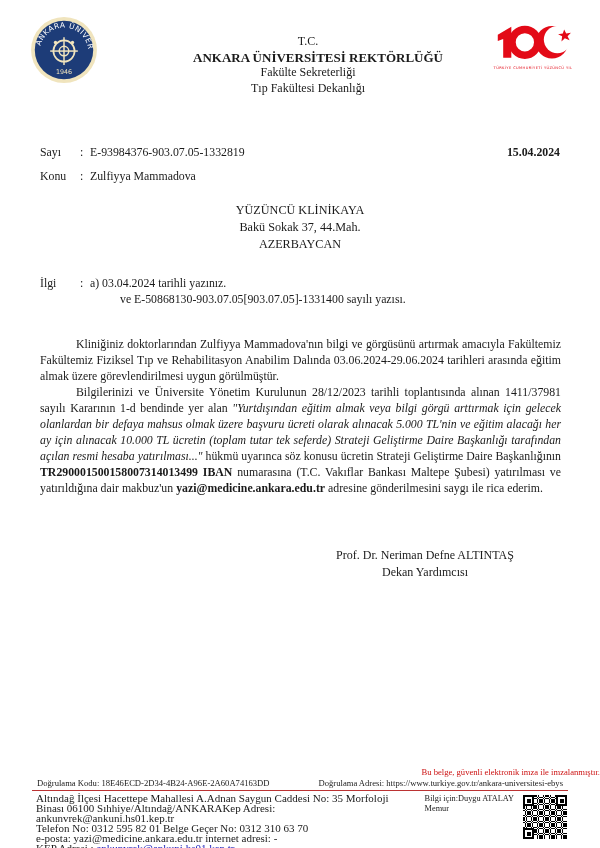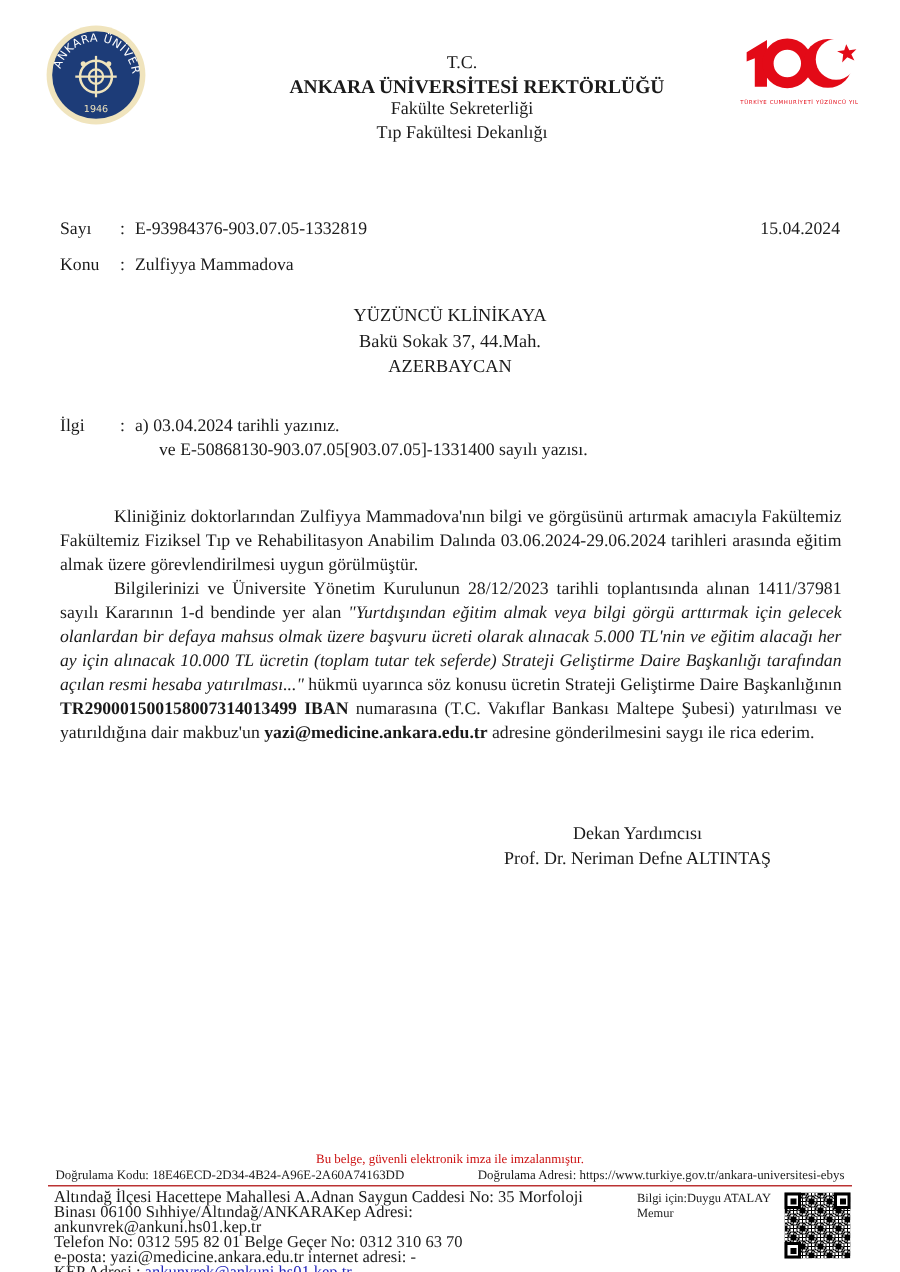--- a/index.html
+++ b/index.html
@@ -13,38 +13,38 @@
   
   .seal{position:absolute;left:30px;top:16px;width:68px;height:68px;}
   .hdr{position:absolute;left:0;right:0;top:34px;text-align:center;font-size:12px;line-height:15.5px;margin-left:16px;}
   .hdr .title{font-weight:bold;font-size:13px;padding-left:20px;}
   .centennial{position:absolute;right:26px;top:24px;width:82px;height:48px;text-align:center;}
   .centennial svg{display:block;}
 
   
   .meta{position:absolute;left:40px;right:40px;top:145px;font-size:11.8px;}
   .meta .row{display:grid;grid-template-columns:40px 10px 1fr auto;margin-bottom:9px;}
-  .meta .date{text-align:left;}
+  .meta .date{text-align:left;font-weight:bold;}
 
   
   .recipient{position:absolute;left:0;right:0;top:202px;text-align:center;font-size:12.2px;line-height:17px;}
 
   
   .ilgi{position:absolute;left:40px;right:38px;top:276px;font-size:11.8px;line-height:15.5px;display:grid;grid-template-columns:40px 10px 1fr;}
-  .ilgi .indent{margin-left:16px;}
+  .ilgi .indent{margin-left:30px;}
 
   
   .bodytext{position:absolute;left:40px;width:521px;top:336px;font-size:11.8px;line-height:16px;text-align:justify;}
   .bodytext p{margin:0;text-indent:36px;}
 
   
   .signature{position:absolute;left:290px;width:270px;top:547px;text-align:center;font-size:12px;line-height:17px;}
 
   
-  .f-notice{position:absolute;left:0;right:0;top:767px;text-align:center;font-size:8.6px;color:#cc1111;}
+  .f-notice{position:absolute;left:0;right:0;top:767px;text-align:right;font-size:8.6px;color:#cc1111;}
   .f-verify{position:absolute;left:37px;right:37px;top:777.5px;font-size:8.6px;display:flex;justify-content:space-between;}
   .f-line{position:absolute;left:32px;right:32px;top:790px;border-top:1px solid #bb3333;height:0;}
   .f-address{position:absolute;left:36px;top:794px;width:370px;font-size:11px;line-height:9.9px;}
   .f-address a{color:#2222bb;text-decoration:underline;}
   .f-contact{position:absolute;right:86px;top:794px;text-align:left;font-size:8.3px;line-height:9.9px;}
   .qr{position:absolute;right:31px;top:793px;width:48px;height:48px;background:
       repeating-conic-gradient(#000 0 25%,#fff 0 50%),
       repeating-conic-gradient(#000 0 25%,#fff 0 50%);
       background-size:4px 4px,6px 6px;background-blend-mode:difference;
       border:2px solid #fff;box-sizing:border-box;}
@@ -124,22 +124,22 @@
       <div class="indent">ve E-50868130-903.07.05[903.07.05]-1331400 sayılı yazısı.</div>
     </span>
   </div>
 
   <div class="bodytext">
     <p><span>Kliniğiniz doktorlarından Zulfiyya Mammadova'nın bilgi ve görgüsünü artırmak amacıyla Fakültemiz Fakültemiz Fiziksel Tıp ve Rehabilitasyon Anabilim Dalında 03.06.2024-29.06.2024 tarihleri arasında eğitim almak üzere görevlendirilmesi uygun görülmüştür.</span></p>
     <p><span>Bilgilerinizi ve Üniversite Yönetim Kurulunun 28/12/2023 tarihli toplantısında alınan 1411/37981 sayılı Kararının 1-d bendinde yer alan </span><span class="i">"Yurtdışından eğitim almak veya bilgi görgü arttırmak için gelecek olanlardan bir defaya mahsus olmak üzere başvuru ücreti olarak alınacak 5.000 TL'nin ve eğitim alacağı her ay için alınacak 10.000 TL ücretin (toplam tutar tek seferde) Strateji Geliştirme Daire Başkanlığı tarafından açılan resmi hesaba yatırılması..." </span><span>hükmü uyarınca söz konusu ücretin Strateji Geliştirme Daire Başkanlığının </span><span class="b">TR290001500158007314013499 IBAN</span><span>  numarasına (T.C. Vakıflar Bankası Maltepe Şubesi) yatırılması ve yatırıldığına dair makbuz'un </span><span class="b">yazi@medicine.ankara.edu.tr</span><span> adresine gönderilmesini saygı ile rica ederim.</span></p>
   </div>
 
   <div class="signature">
+    <div>Prof. Dr. Neriman Defne ALTINTAŞ</div>
     <div>Dekan Yardımcısı</div>
-    <div>Prof. Dr. Neriman Defne ALTINTAŞ</div>
   </div>
 
   <div class="f-notice">Bu belge, güvenli elektronik imza ile imzalanmıştır.</div>
   <div class="f-verify">
     <span>Doğrulama Kodu: 18E46ECD-2D34-4B24-A96E-2A60A74163DD</span>
     <span>Doğrulama Adresi: https://www.turkiye.gov.tr/ankara-universitesi-ebys</span>
   </div>
   <div class="f-line"></div>
 
   <div class="f-address">

